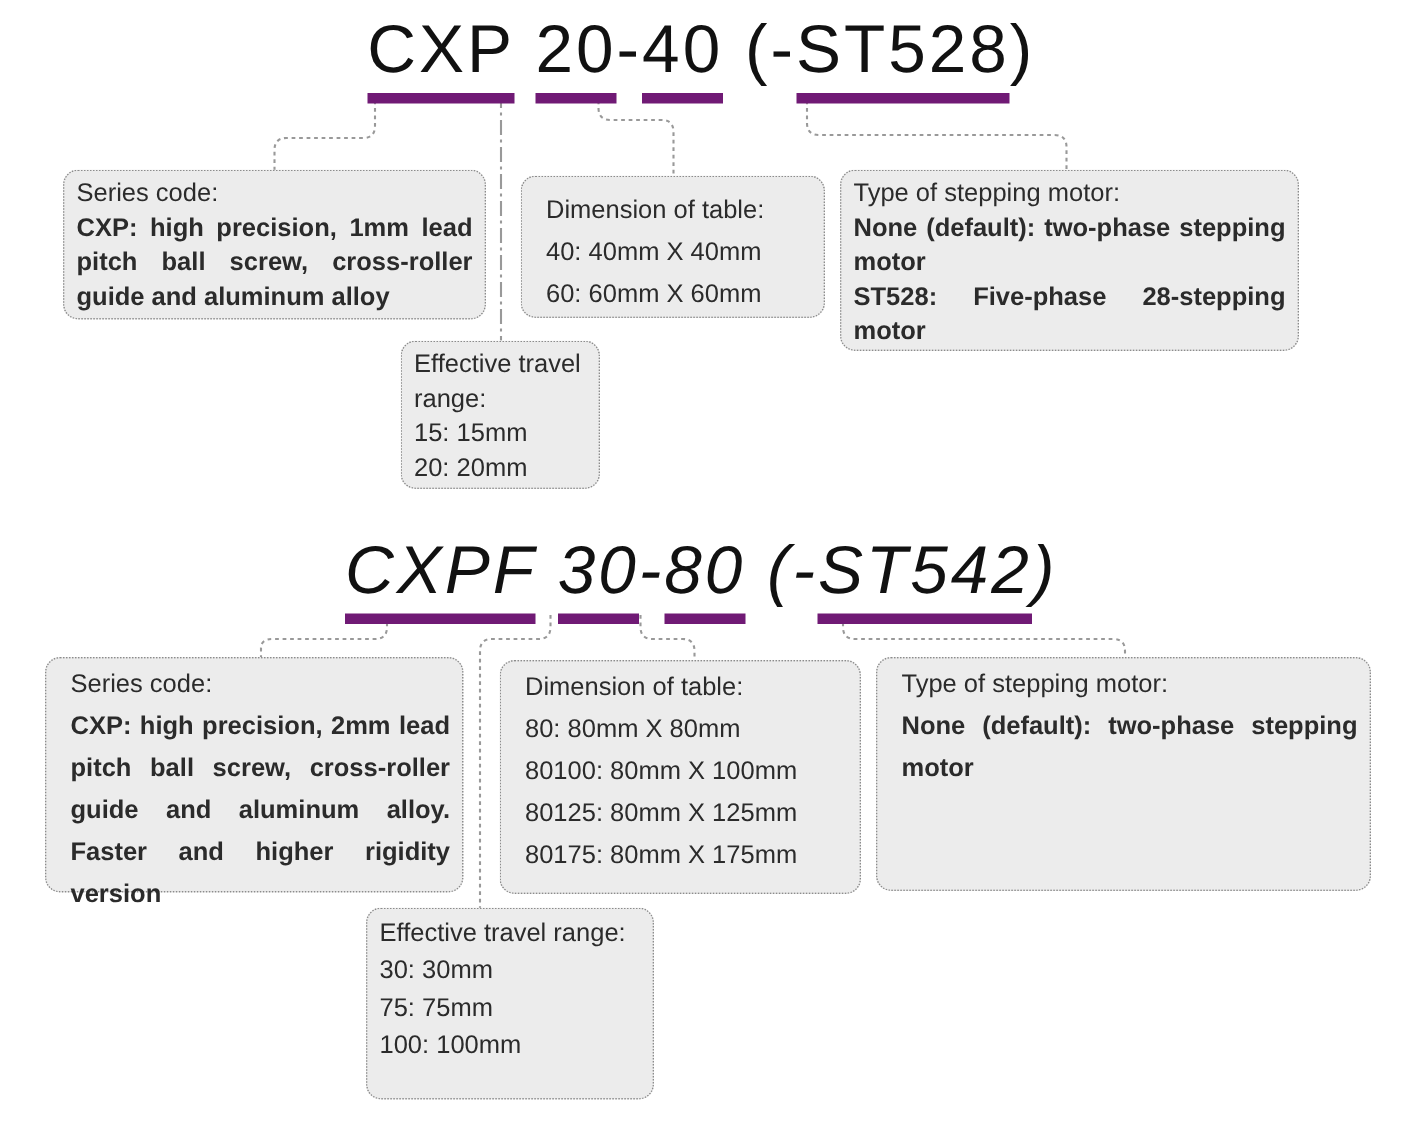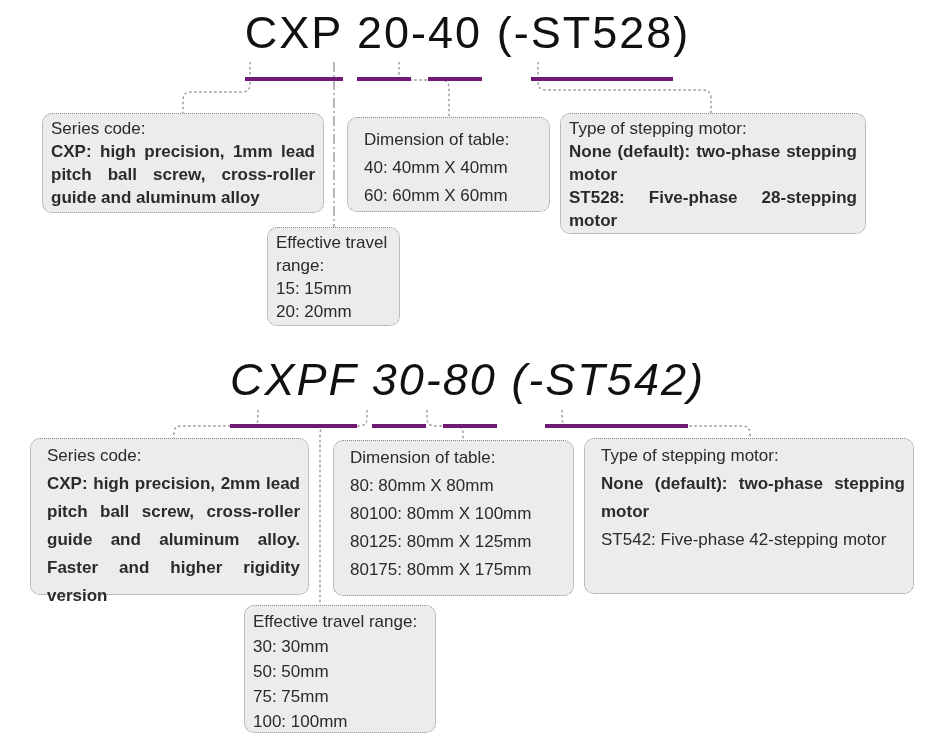--- a/index.html
+++ b/index.html
@@ -6,21 +6,21 @@
   .canvas{
     position:relative;width:935px;height:749px;background:#ffffff;
     font-family:"Liberation Sans","DejaVu Sans",sans-serif;color:#2b2b2b;overflow:hidden;
   }
   
   .model-title{
     position:absolute;left:0;width:935px;text-align:center;
     font-size:45px;line-height:1.0;letter-spacing:2px;color:#111;white-space:nowrap;
   }
   .model-title span{white-space:pre;}
-  .model-title .u{border-bottom:4px solid #701a75;padding-bottom:19px;}
+  .model-title .u{border-bottom:7px solid #701a75;padding-bottom:4px;}
   
   svg.connectors{position:absolute;left:0;top:0;width:935px;height:749px;z-index:0;}
   svg.connectors path{fill:none;stroke:#999;stroke-width:1.4;}
   path.dotted{stroke-dasharray:2.5 2.5;}
   path.dashdot{stroke-dasharray:10 3 2 3;}
   
   .box{
     position:absolute;background:#ececec;border:1px dotted #8c8c8c;border-radius:10px;
     padding:3px 8px 4px 8px;box-sizing:border-box;z-index:1;font-size:17px;
   }
@@ -88,24 +88,22 @@
     <div>Dimension of table:</div>
     <div>80: 80mm X 80mm</div>
     <div>80100: 80mm X 100mm</div>
     <div>80125: 80mm X 125mm</div>
     <div>80175: 80mm X 175mm</div>
   </div>
 
   <div class="box lh28" style="left:584px;top:438px;width:330px;height:156px;">
     <div>Type of stepping motor:</div>
     <div class="jt">None (default): two-phase stepping motor</div>
-    <div>ST542: Five-phase 42-stepping motor</div>
   </div>
 
   <div class="box lh25" style="left:244px;top:605px;width:192px;height:128px;">
     <div>Effective travel range:</div>
     <div>30: 30mm</div>
-    <div>50: 50mm</div>
     <div>75: 75mm</div>
     <div>100: 100mm</div>
   </div>
 
 </div>
 
 </body></html>

